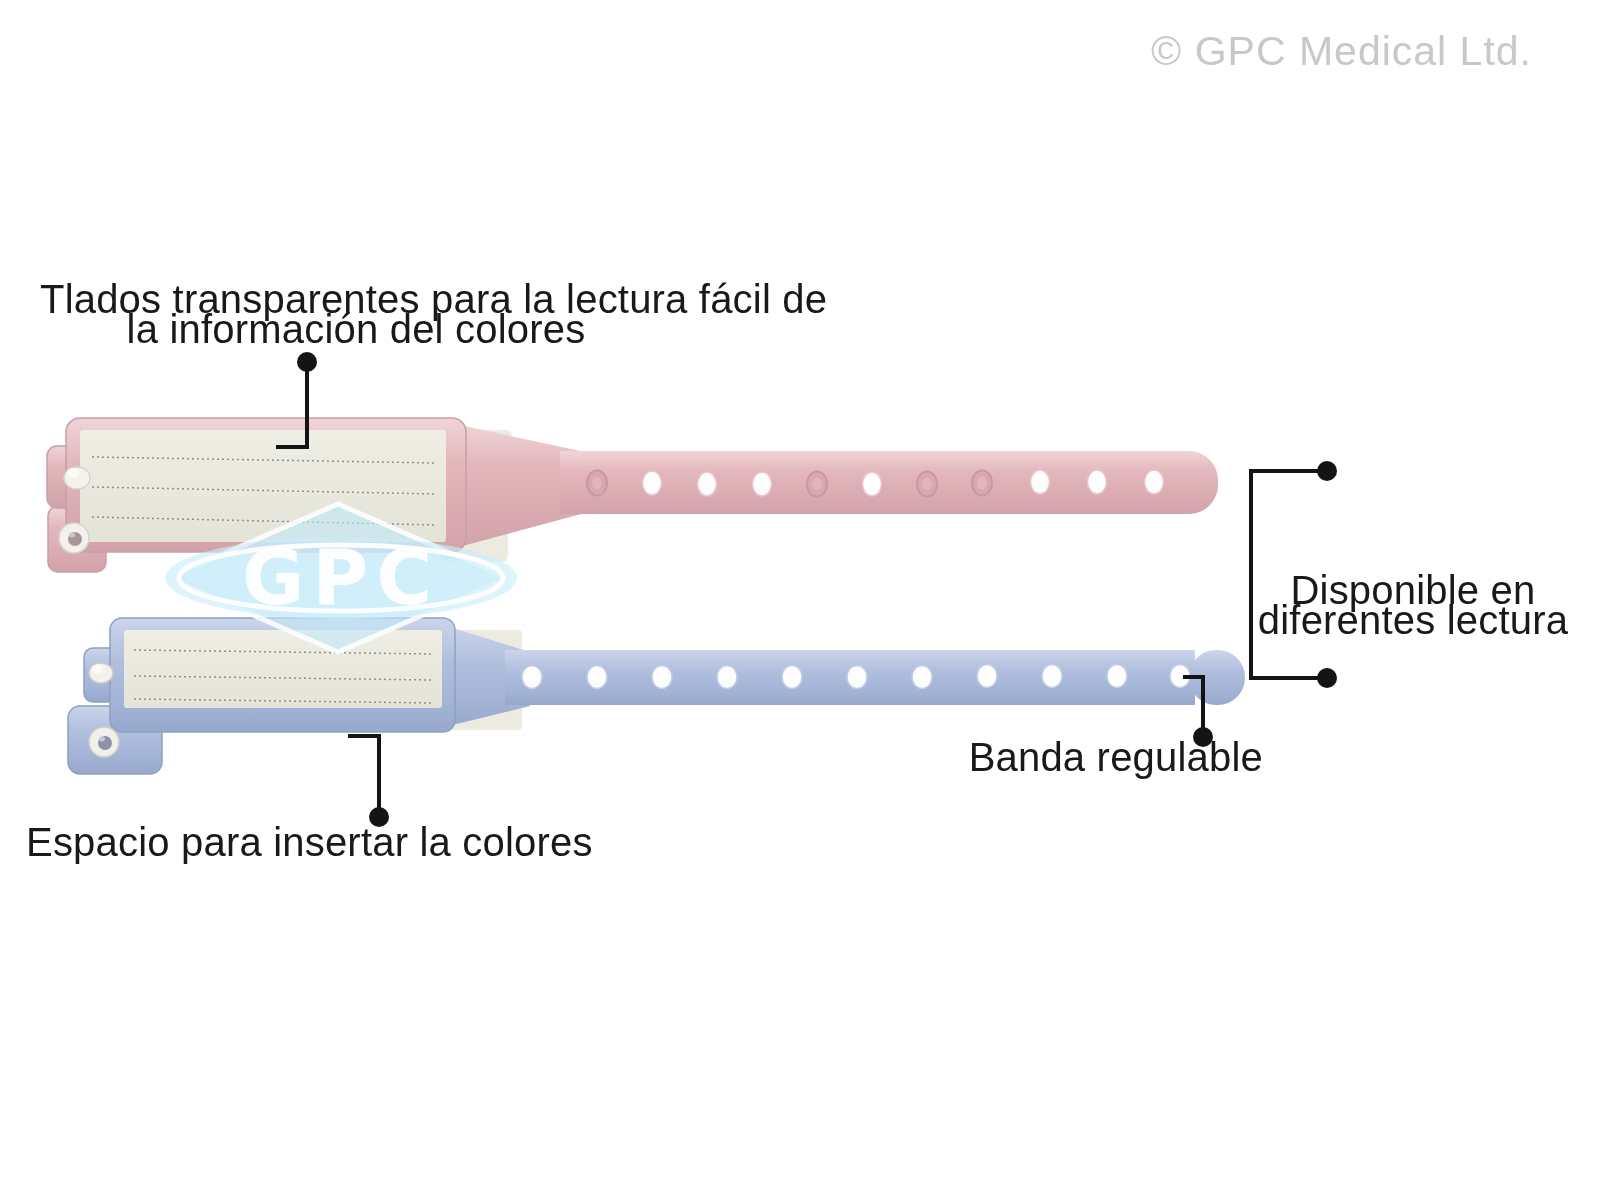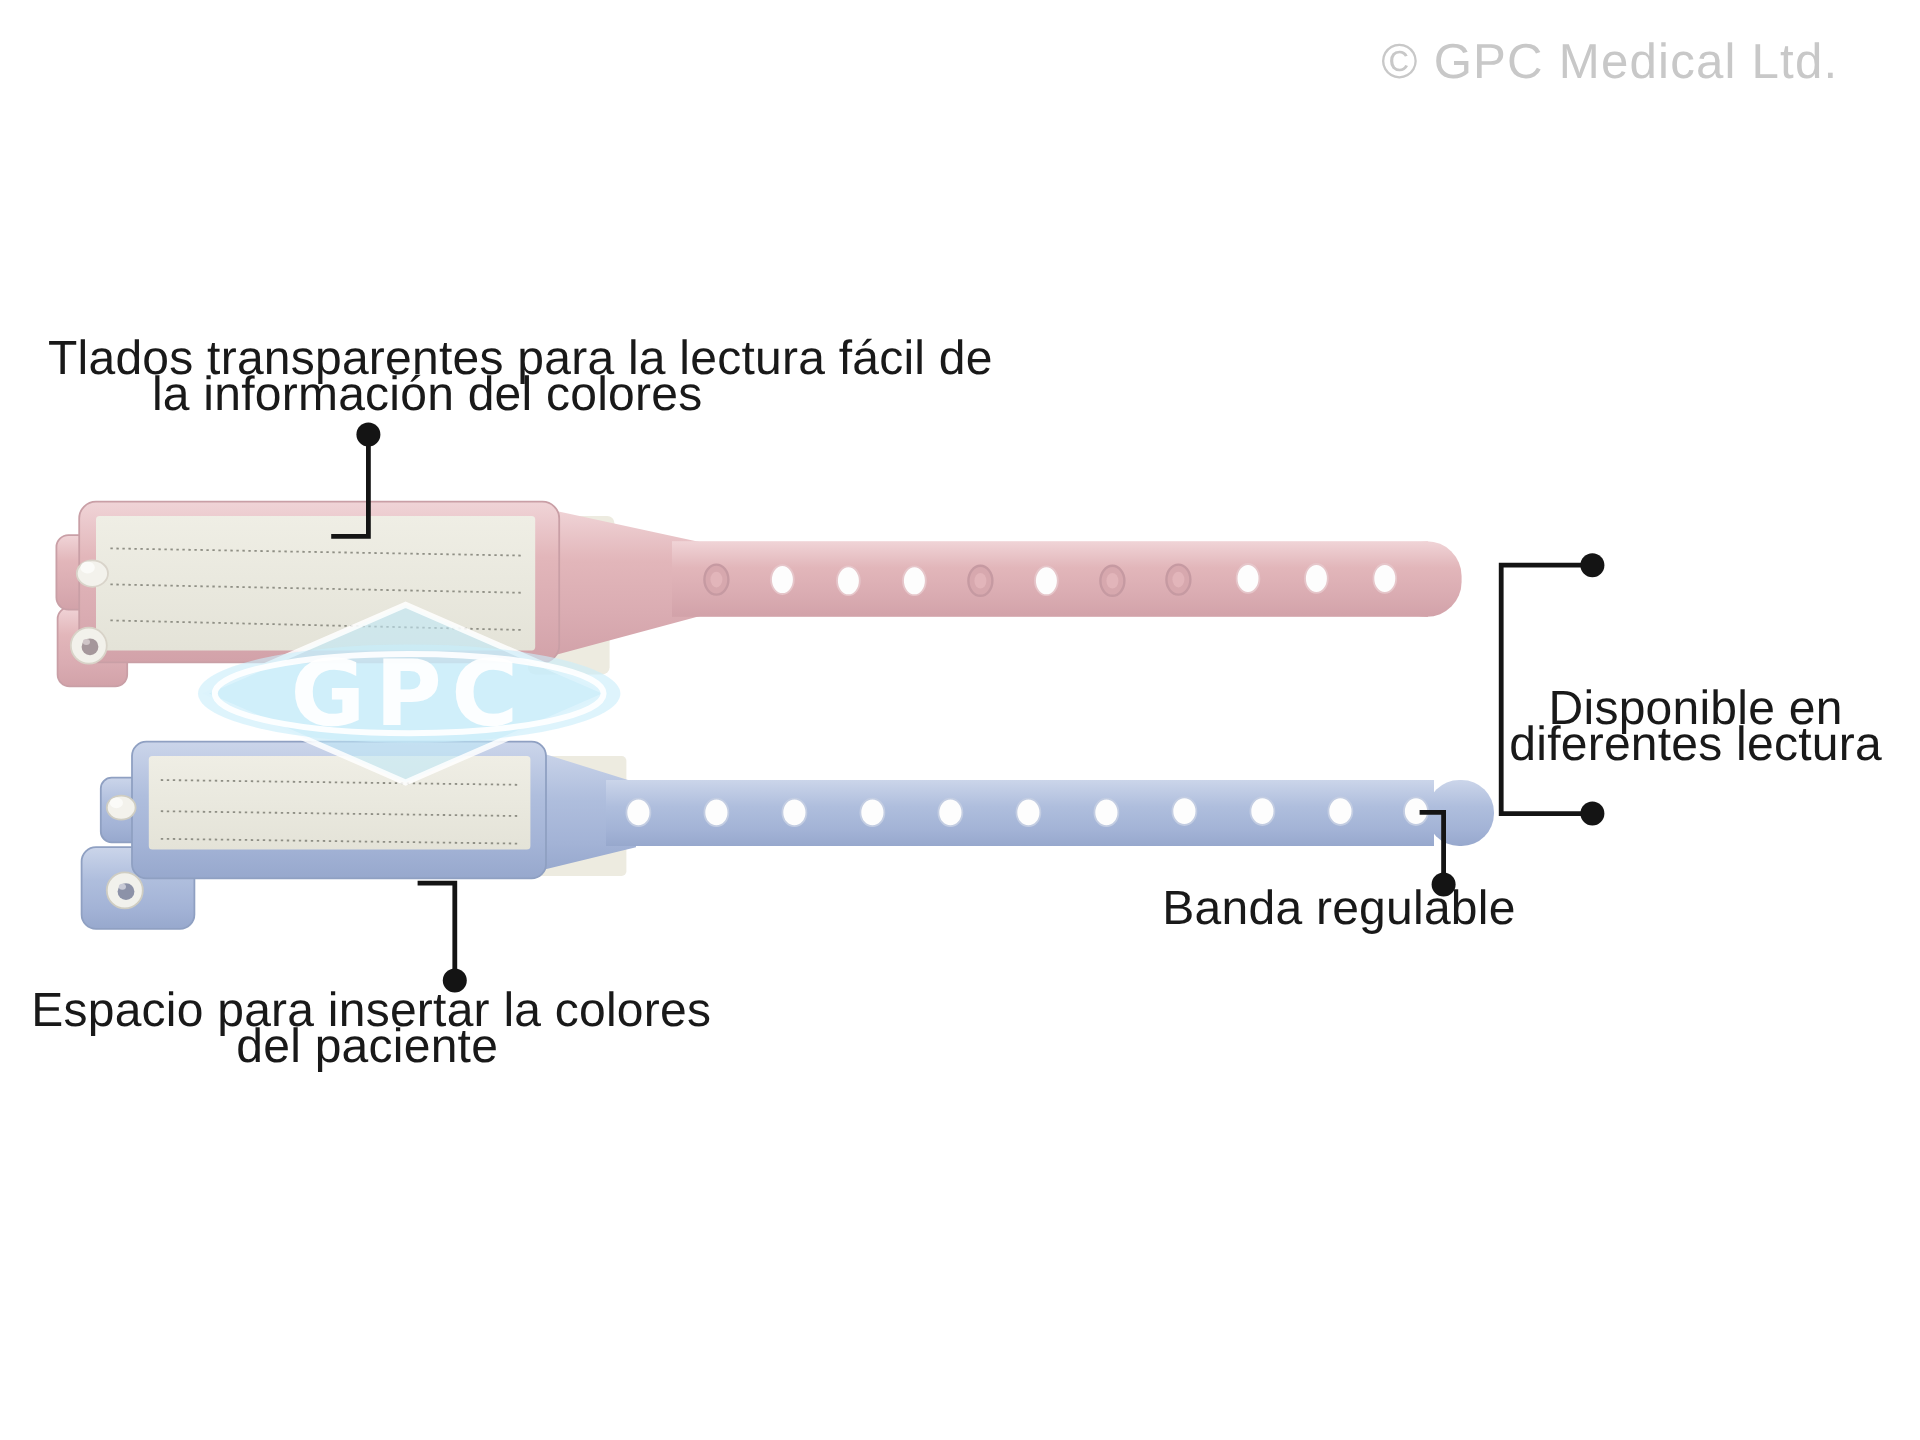--- a/index.html
+++ b/index.html
@@ -180,16 +180,15 @@
     <div>Disponible en</div>
     <div>diferentes lectura</div>
   </div>
 
   <div id="ann-band" class="ann">
     <div>Banda regulable</div>
   </div>
 
   <div id="ann-bottom" class="ann">
     <div>Espacio para insertar la colores</div>
-    <div>del paciente</div>
   </div>
 
 </div>
 
 </body></html>

